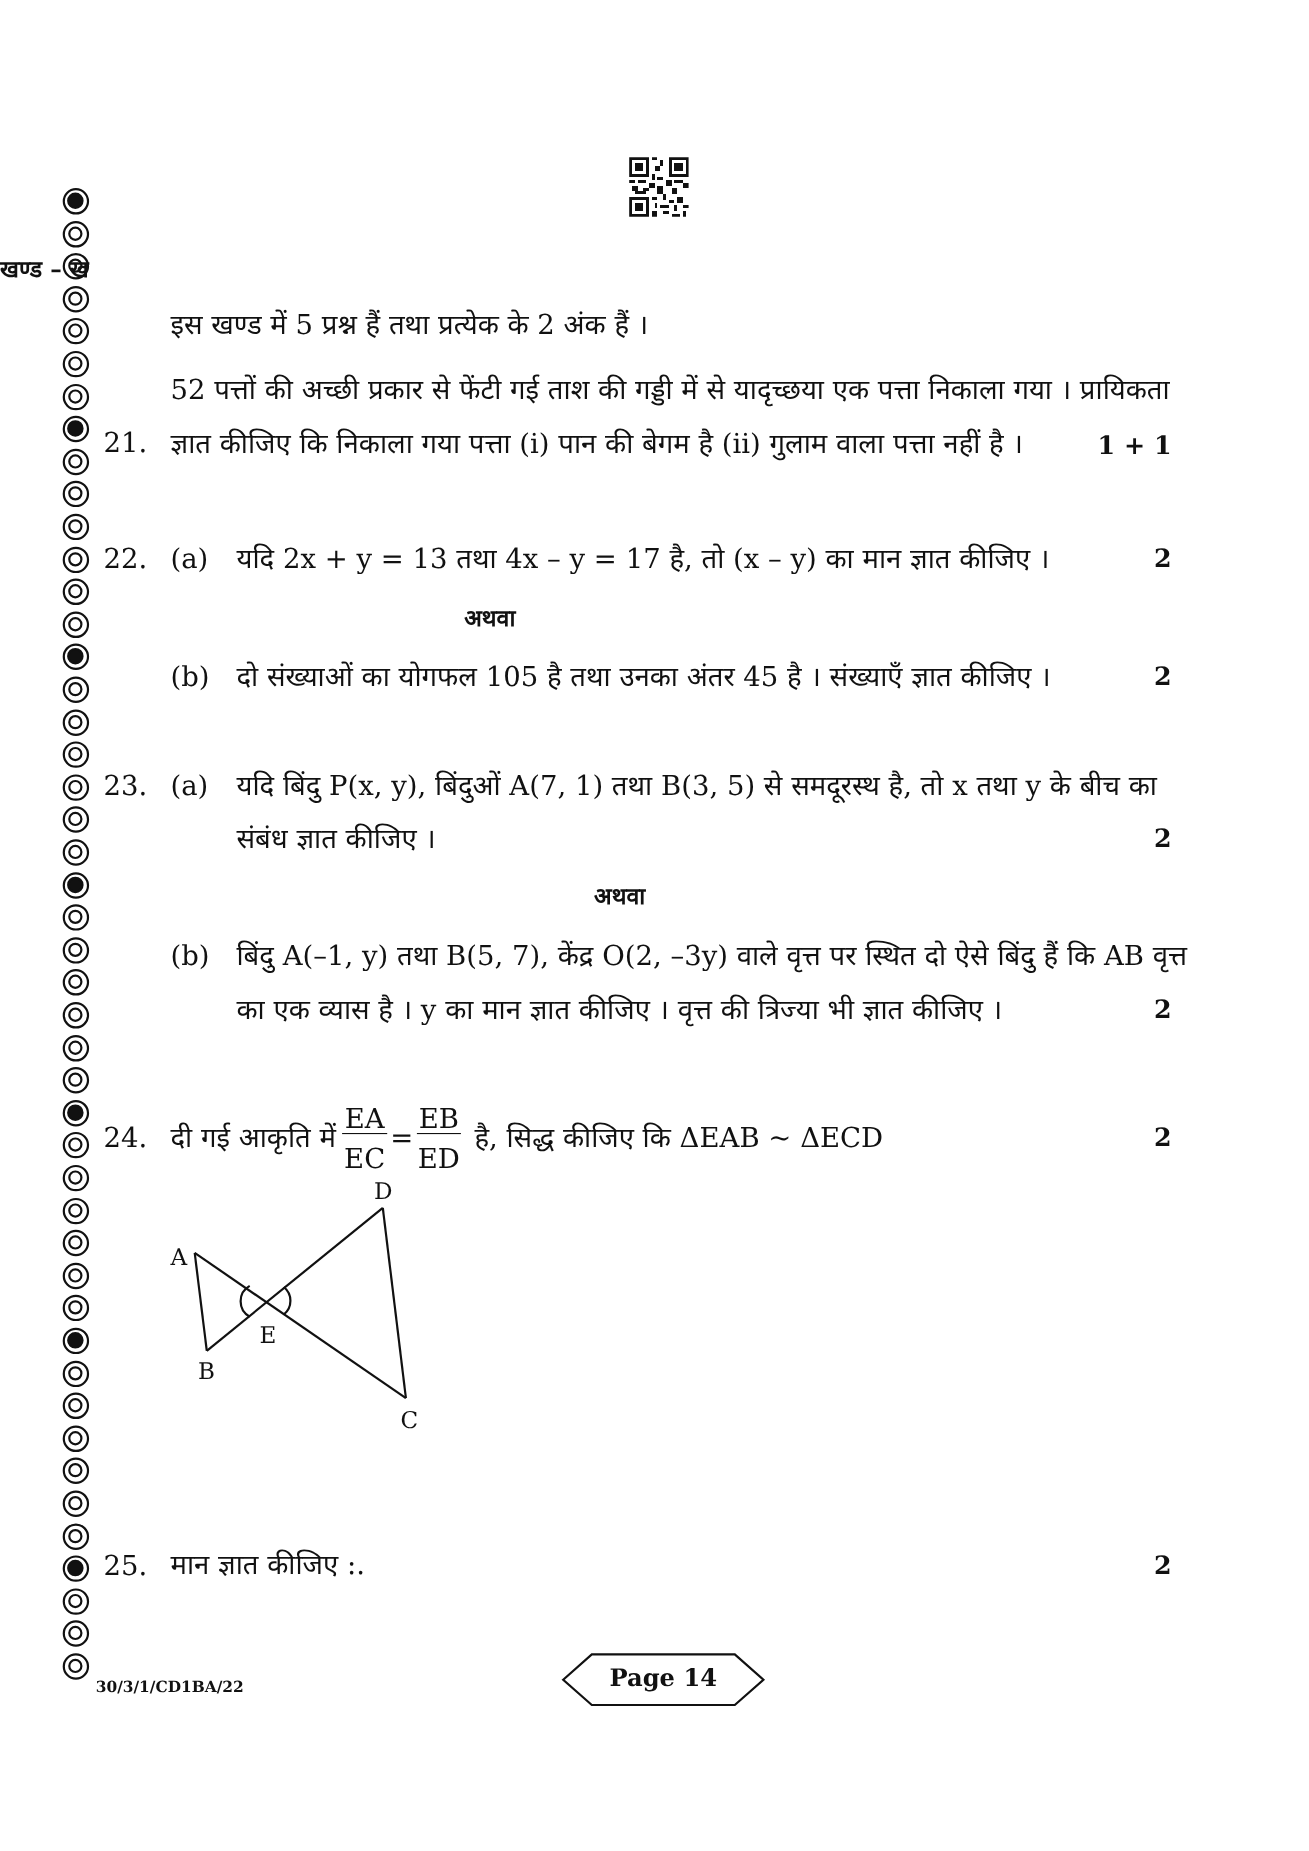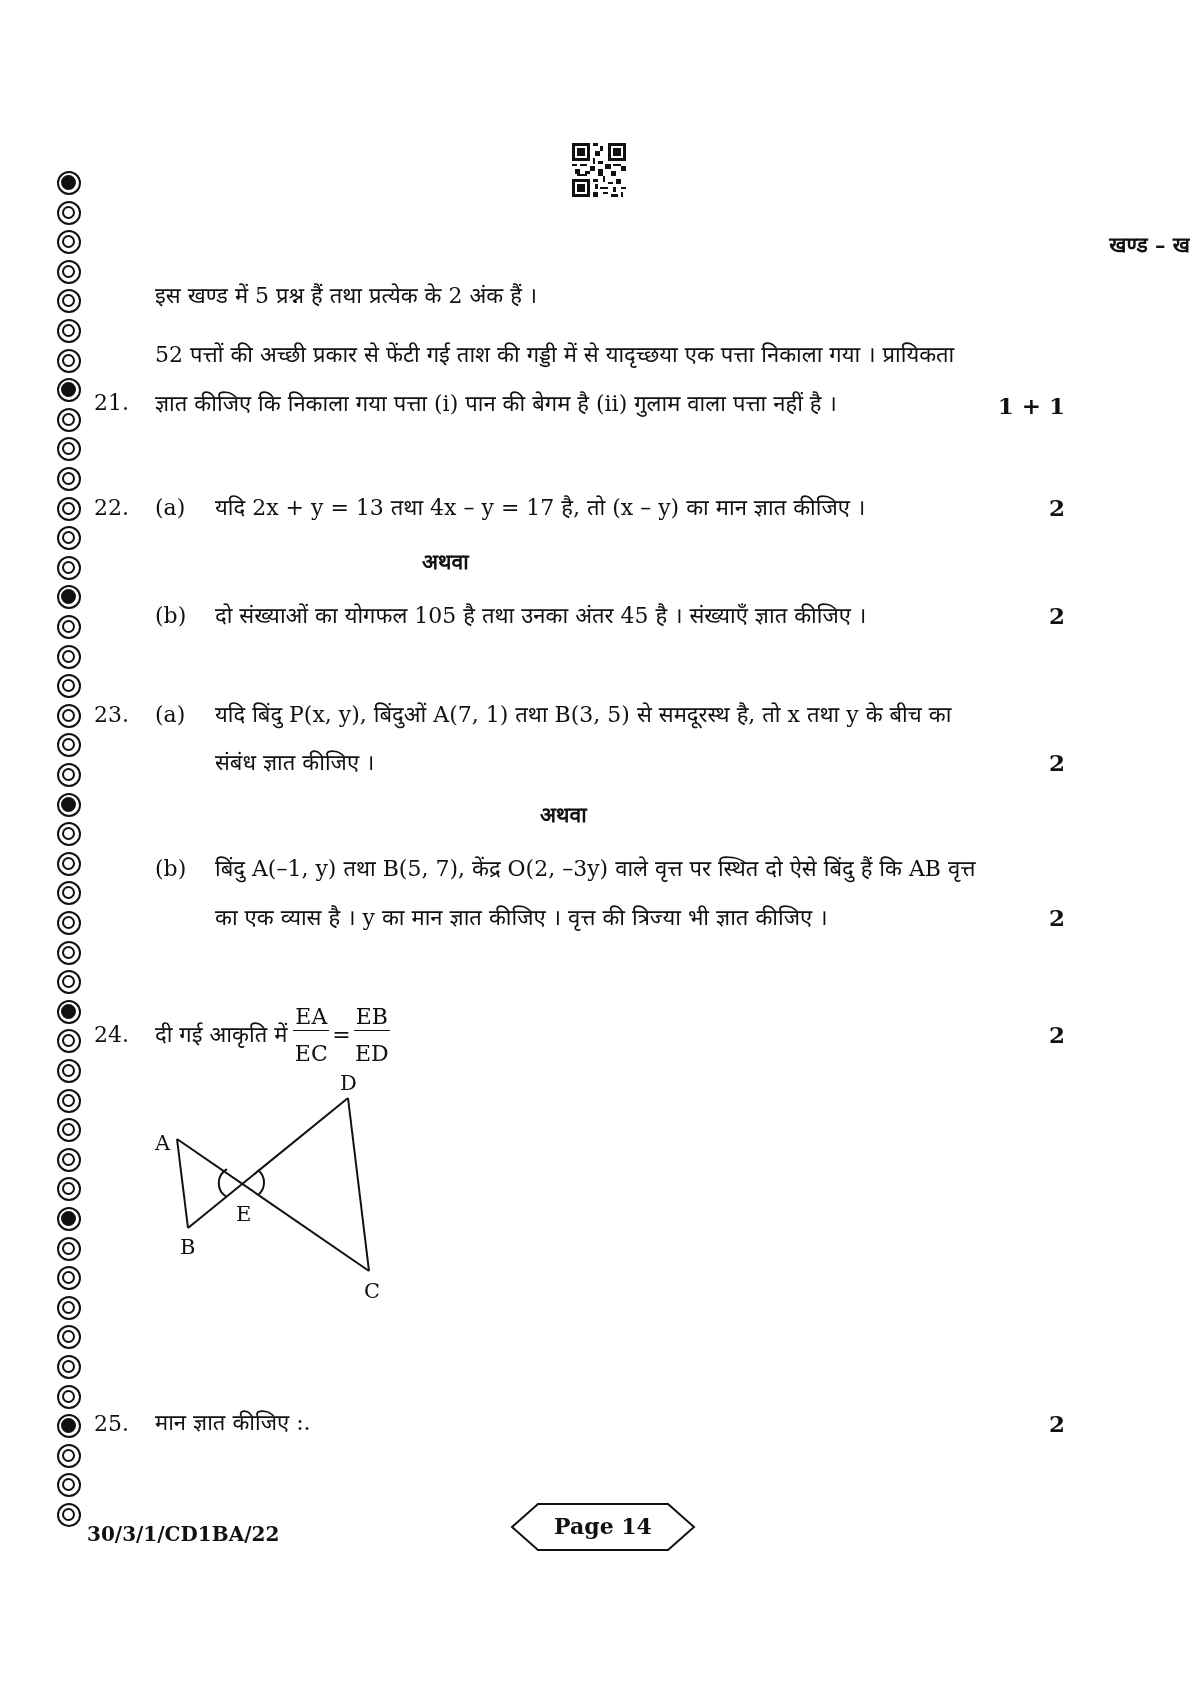--- a/index.html
+++ b/index.html
@@ -1,19 +1,19 @@
 <!DOCTYPE html>
 <html><head>
 <meta charset="utf-8">
 <style>
   html,body{margin:0;padding:0;background:#fff;}
   body{width:1190px;height:1683px;position:relative;overflow:hidden;
        font-family:"DejaVu Serif","Liberation Serif",serif;color:#111;}
   .abs{position:absolute;white-space:nowrap;}
-  .txt{font-size:22px;line-height:26px;}
+  .txt{font-size:25px;line-height:26px;}
   .bold{font-weight:bold;}
   .qnum{left:94px;}
   .mark{right:125px;text-align:right;font-weight:bold;font-size:23px;}
   .sub{left:155px;}
   .body1{left:155px;}
   .body2{left:215px;}
   .center-or{font-weight:bold;font-size:21px;}
   .circ{position:absolute;left:57px;width:24px;height:24px;border-radius:50%;
         box-sizing:border-box;border:2.5px solid #111;background:#fff;}
   .circ::before{content:"";position:absolute;left:3px;top:3px;width:13px;height:13px;border-radius:50%;
@@ -119,21 +119,21 @@
       <rect x="16" y="17" width="1" height="2"></rect>
       <rect x="19" y="17" width="2" height="1"></rect>
       <rect x="8" y="19" width="2" height="2"></rect>
     <rect x="12" y="19" width="2" height="1"></rect>
       <rect x="15" y="20" width="3" height="1"></rect>
       <rect x="19" y="19" width="1" height="2"></rect>
       <rect x="2" y="12" width="4" height="1"></rect>
   </g>
 </svg>
 
-<div class="abs txt bold" style="left:0;right:0;text-align:right;top:232px;font-size:21px;">खण्ड – ख</div>
+<div class="abs txt bold" style="left:0;right:0;text-align:left;top:232px;font-size:21px;">खण्ड – ख</div>
 <div class="abs txt body1" style="top:283px;">इस खण्ड में 5 प्रश्न हैं तथा प्रत्येक के 2 अंक हैं ।</div>
 
 <div>
   <div class="abs txt qnum" style="top:342px;margin-top:48px;">21.</div>
   <div class="abs txt body1" style="top:342px;">52 पत्तों की अच्छी प्रकार से फेंटी गई ताश की गड्डी में से यादृच्छया एक पत्ता निकाला गया । प्रायिकता</div>
   <div class="abs txt body1" style="top:391px;">ज्ञात कीजिए कि निकाला गया पत्ता (i) पान की बेगम है (ii) गुलाम वाला पत्ता नहीं है ।</div>
   <div class="abs txt mark" style="top:393px;">1 + 1</div>
 </div>
 
 <div>
@@ -166,20 +166,21 @@
     <span>दी गई आकृति में</span>
     <span class="frac" style="margin-left:6px;">
       <span class="num">EA</span>
       <span class="den">EC</span>
     </span>
     <span style="margin:0 3px;">=</span>
     <span class="frac">
       <span class="num">EB</span>
       <span class="den">ED</span>
     </span>
+    <span style="margin-left:12px;">है, सिद्ध कीजिए कि ΔEAB ~ ΔECD</span>
   </div>
   <div class="abs txt mark" style="top:1022px;">2</div>
 
   <svg class="fig" viewBox="0 0 260 250">
     <g stroke="#111" stroke-width="2" fill="none">
       <line x1="37" y1="69" x2="48" y2="158"></line>
       <line x1="37" y1="69" x2="229" y2="201"></line>
       <line x1="48" y1="158" x2="208" y2="28"></line>
       <line x1="208" y1="28" x2="229" y2="201"></line>
       <path d="M 87 99 A 16 16 0 0 0 87 127"></path>
@@ -195,19 +196,19 @@
 
 <div>
   <div class="abs txt qnum" style="top:1411px;">25.</div>
   <div class="abs txt body1" style="top:1392px;display:flex;align-items:center;height:62px;">
     <span>मान ज्ञात कीजिए :</span>
     <span>.</span>
   </div>
   <div class="abs txt mark" style="top:1411px;">2</div>
 </div>
 
-<div class="abs txt bold" style="left:87px;top:1521px;font-size:20px;">30/3/1/CD1BA/22</div>
+<div class="abs txt bold" style="left:87px;top:1521px;font-size:14px;">30/3/1/CD1BA/22</div>
 <div class="pagebox">
   <svg width="186" height="50" viewBox="0 0 186 50">
     <polygon points="2,25 28,2 158,2 184,25 158,48 28,48" fill="#fff" stroke="#111" stroke-width="2"></polygon>
   </svg>
   <span>Page 14</span>
 </div>
 
 </body></html>

